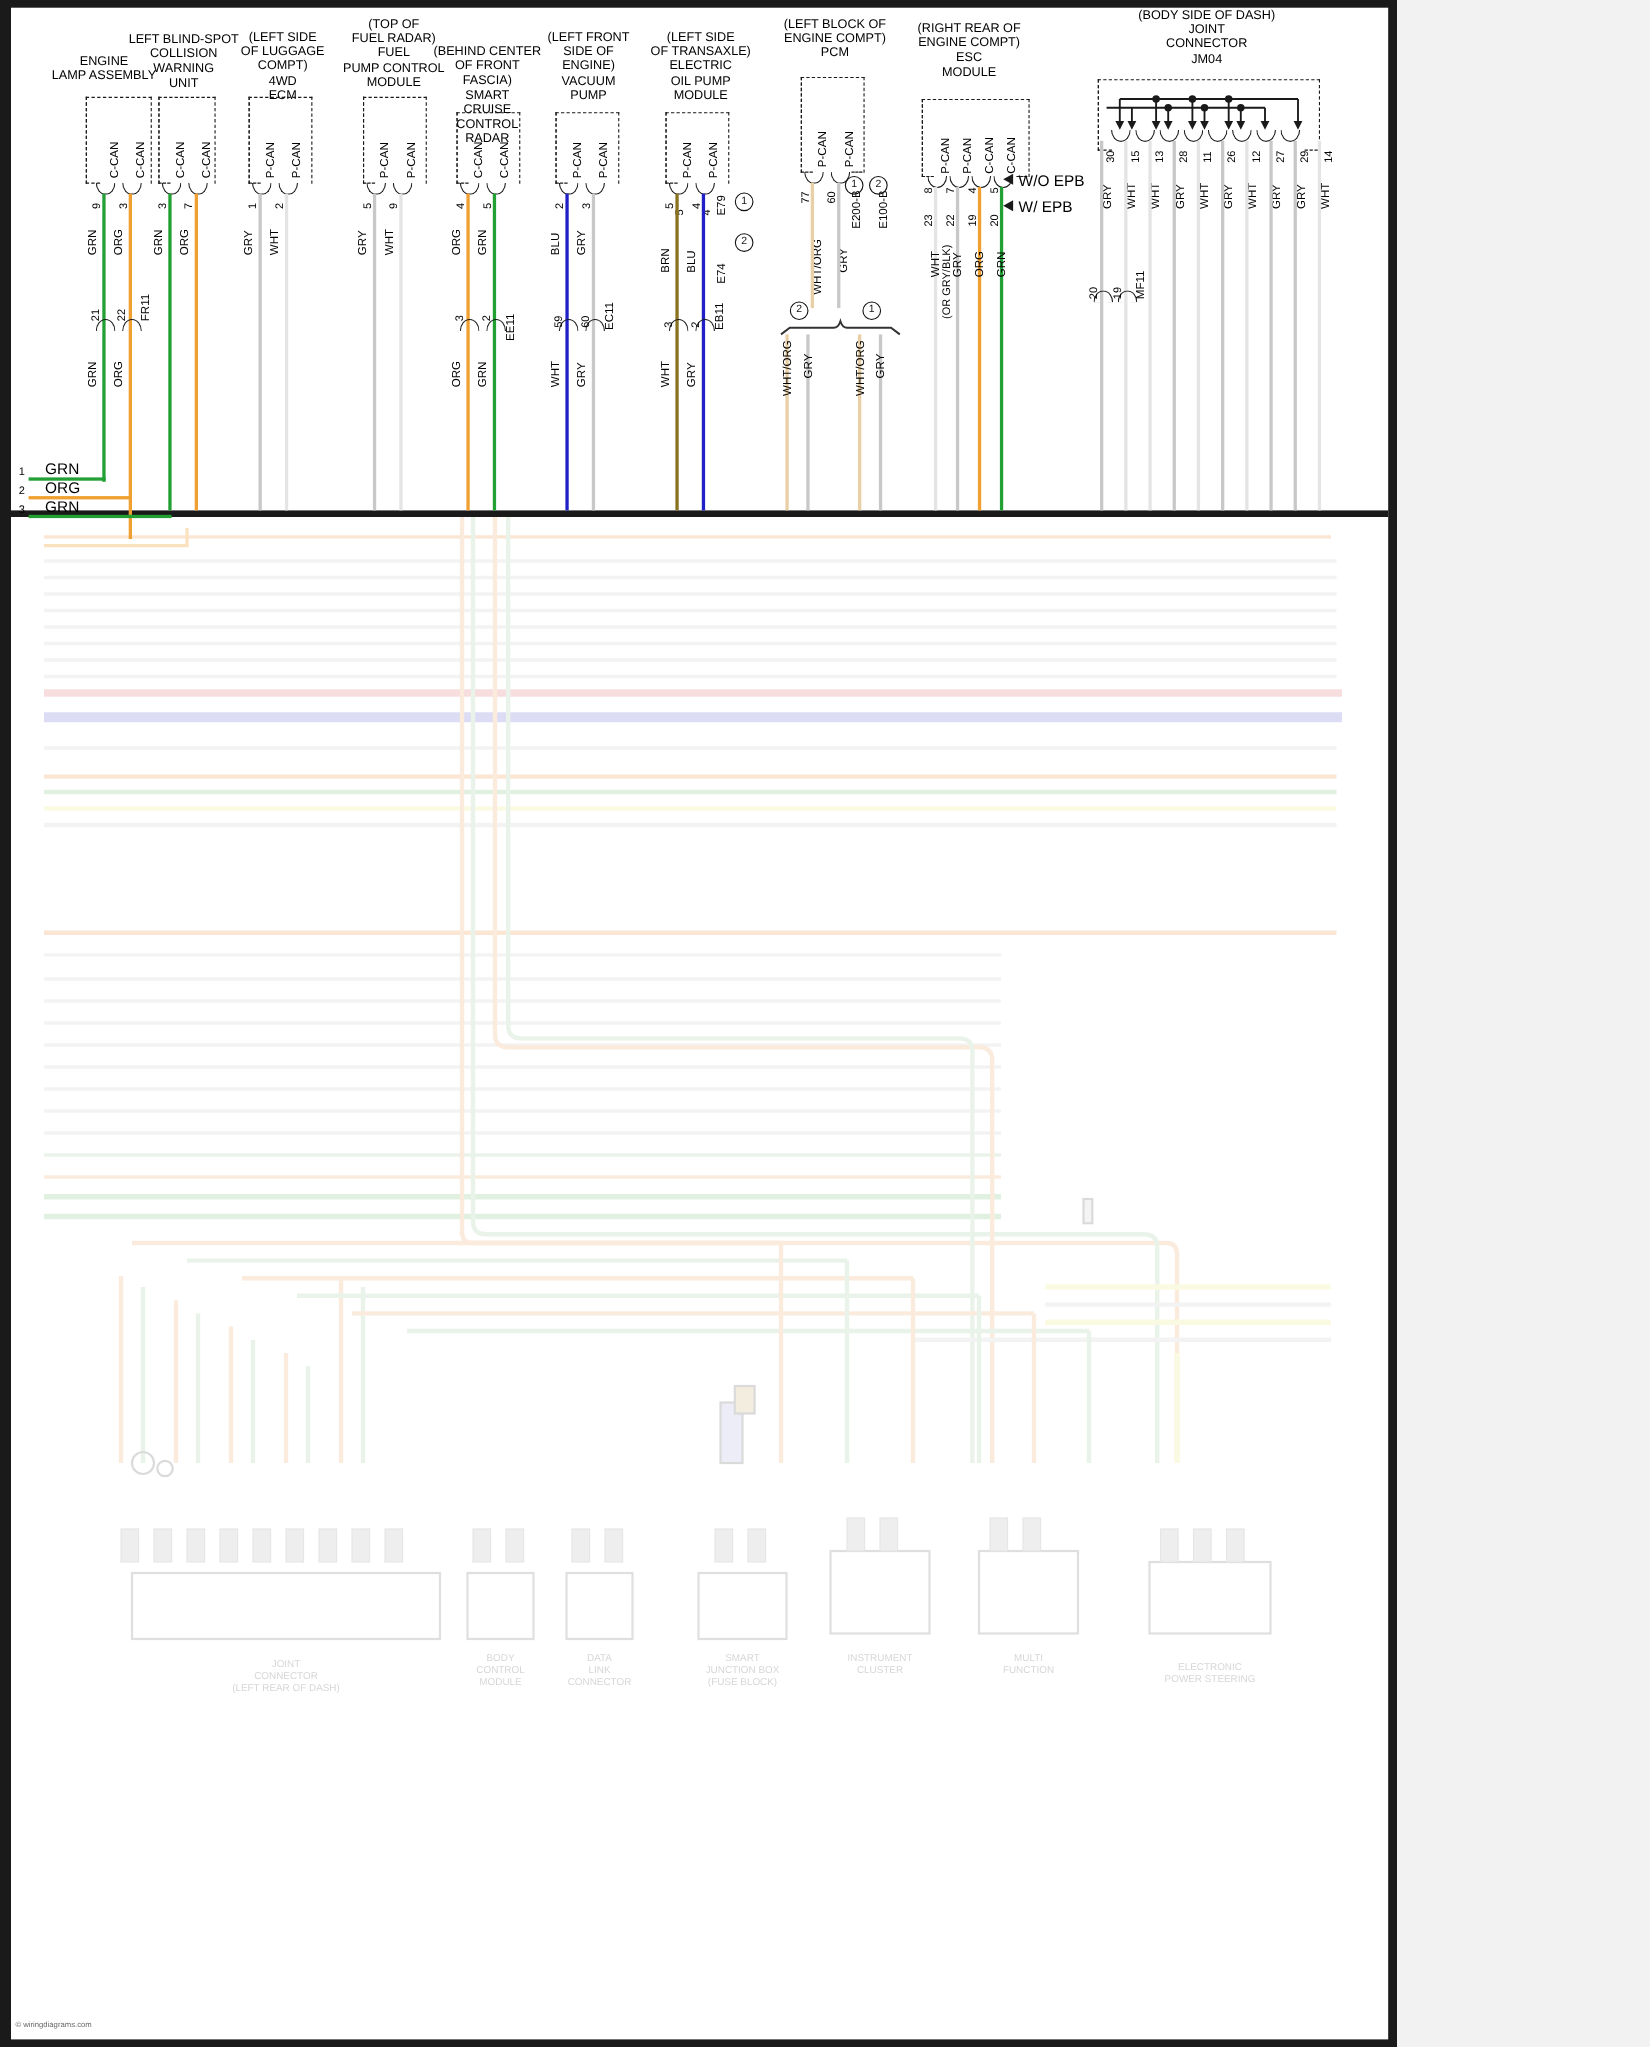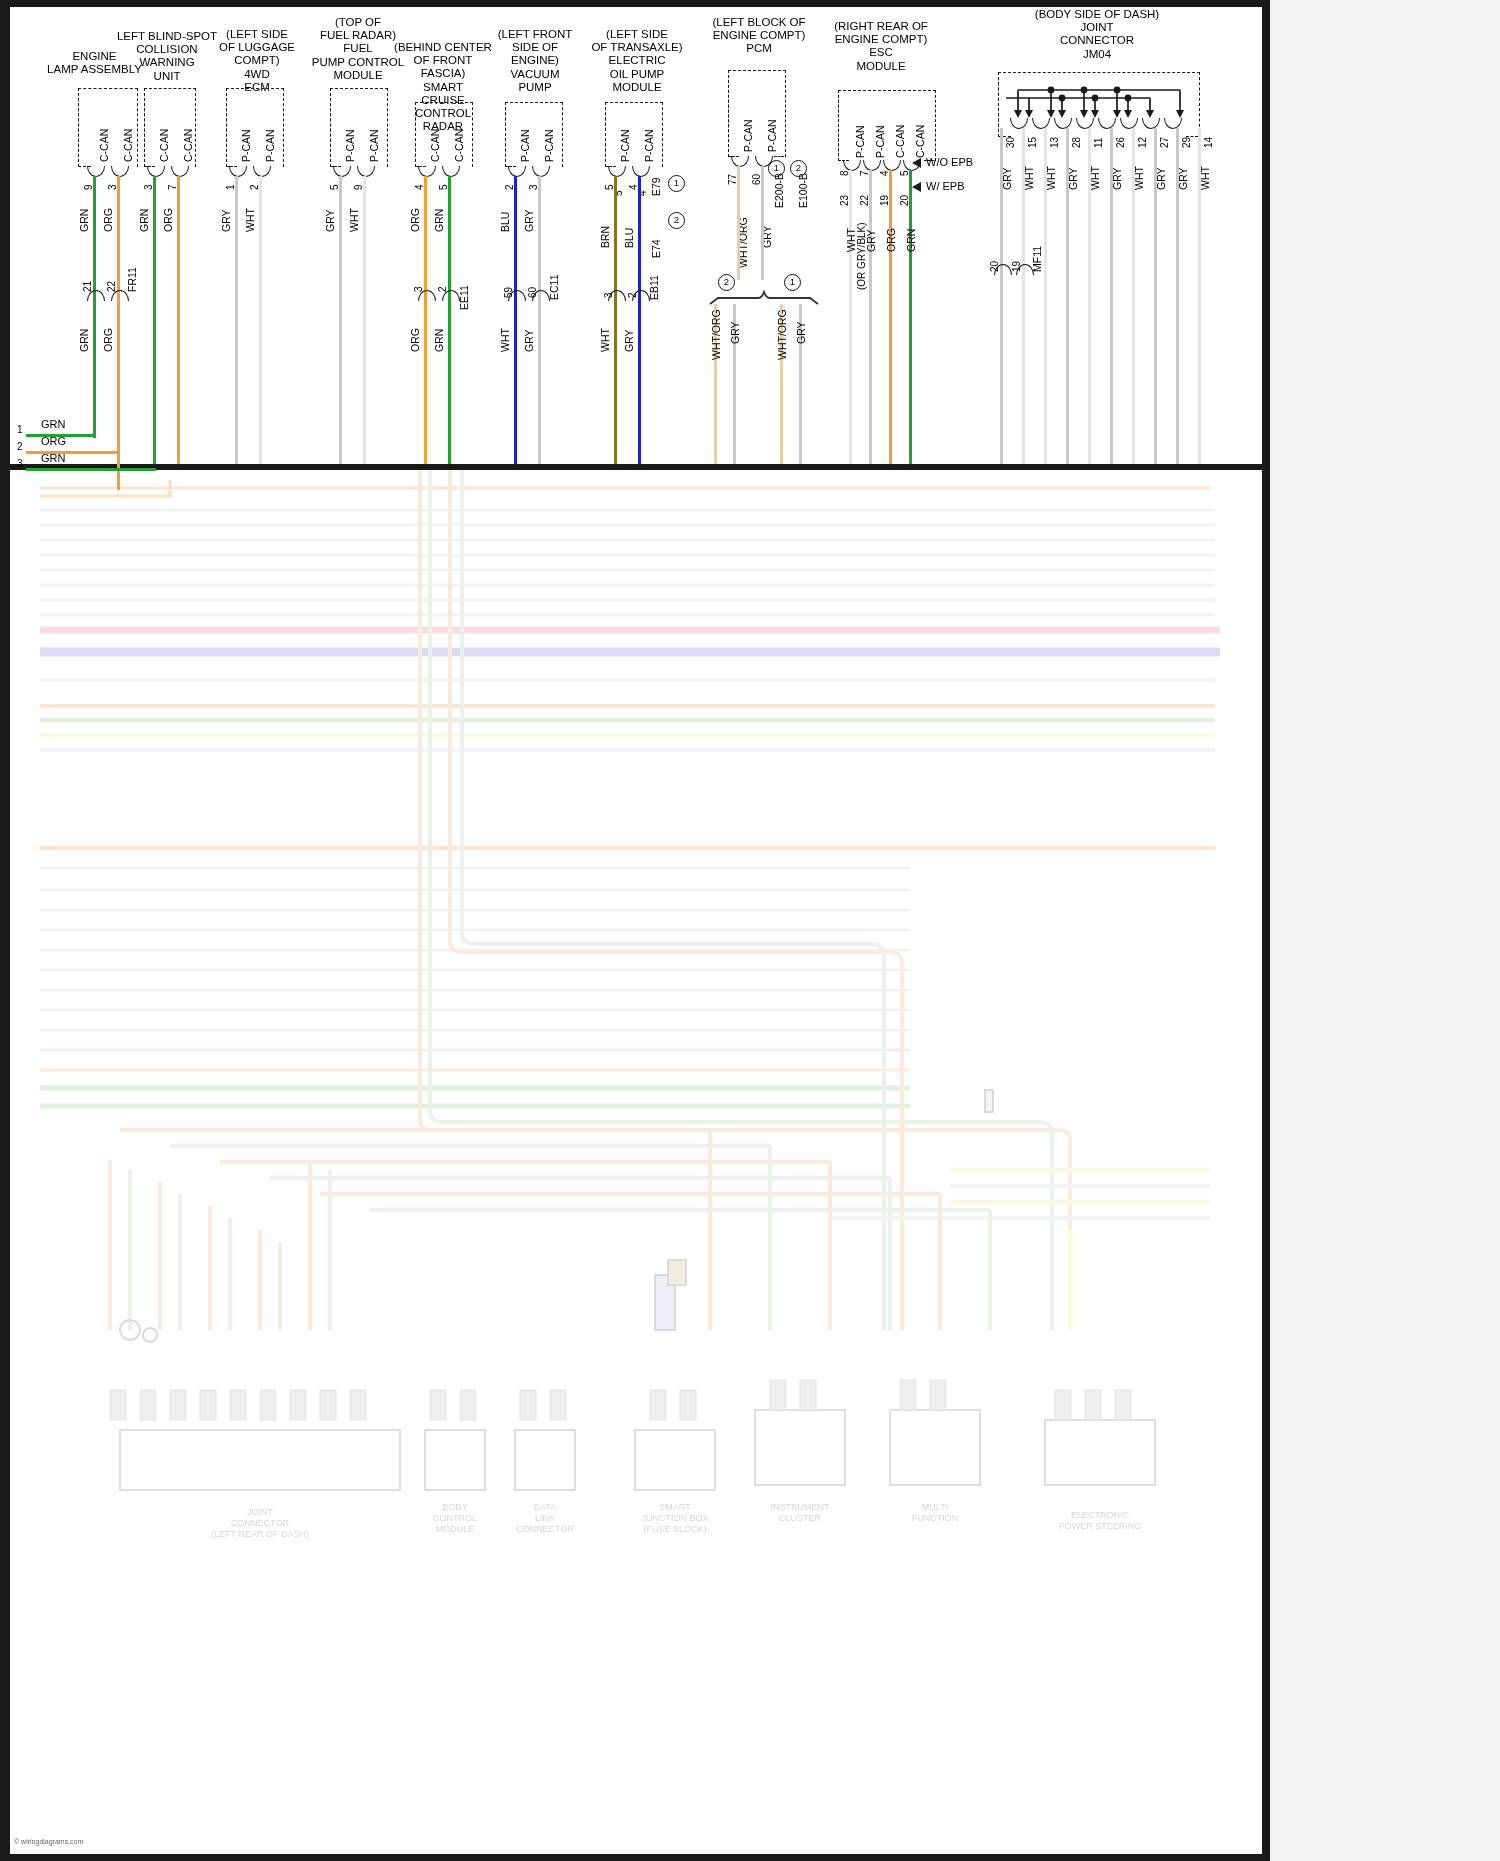--- a/index.html
+++ b/index.html
@@ -21,21 +21,21 @@
   
   .blk{position:absolute;}
   .blk .title{font-size:11.5px;line-height:13.2px;text-align:center;color:#000;white-space:pre-line;}
   .dashbox{position:absolute;border:1.6px dashed #1a1a1a;border-bottom:none;}
   .dashbox-bl{position:absolute;border-left:1.6px dashed #1a1a1a;border-bottom:1.6px dashed #1a1a1a;}
 
   
   .vt{position:absolute;font-size:10.5px;color:#000;white-space:nowrap;
       transform-origin:0 0;transform:rotate(-90deg);}
   .vt.sm{font-size:10px;}
-  .ht{position:absolute;font-size:11px;color:#000;white-space:nowrap;}
+  .ht{position:absolute;font-size:14px;color:#000;white-space:nowrap;}
 
   
   .w{position:absolute;width:3px;}
   .wh{position:absolute;height:3px;}
   .cap-grn{background:#22a034;}
   .cap-org{background:#f0a030;}
   .cap-gry{background:#c8c8c8;}
   .cap-wht{background:#e4e4e4;}
   .cap-blu{background:#2020c8;}
   .cap-brn{background:#8a7320;}

